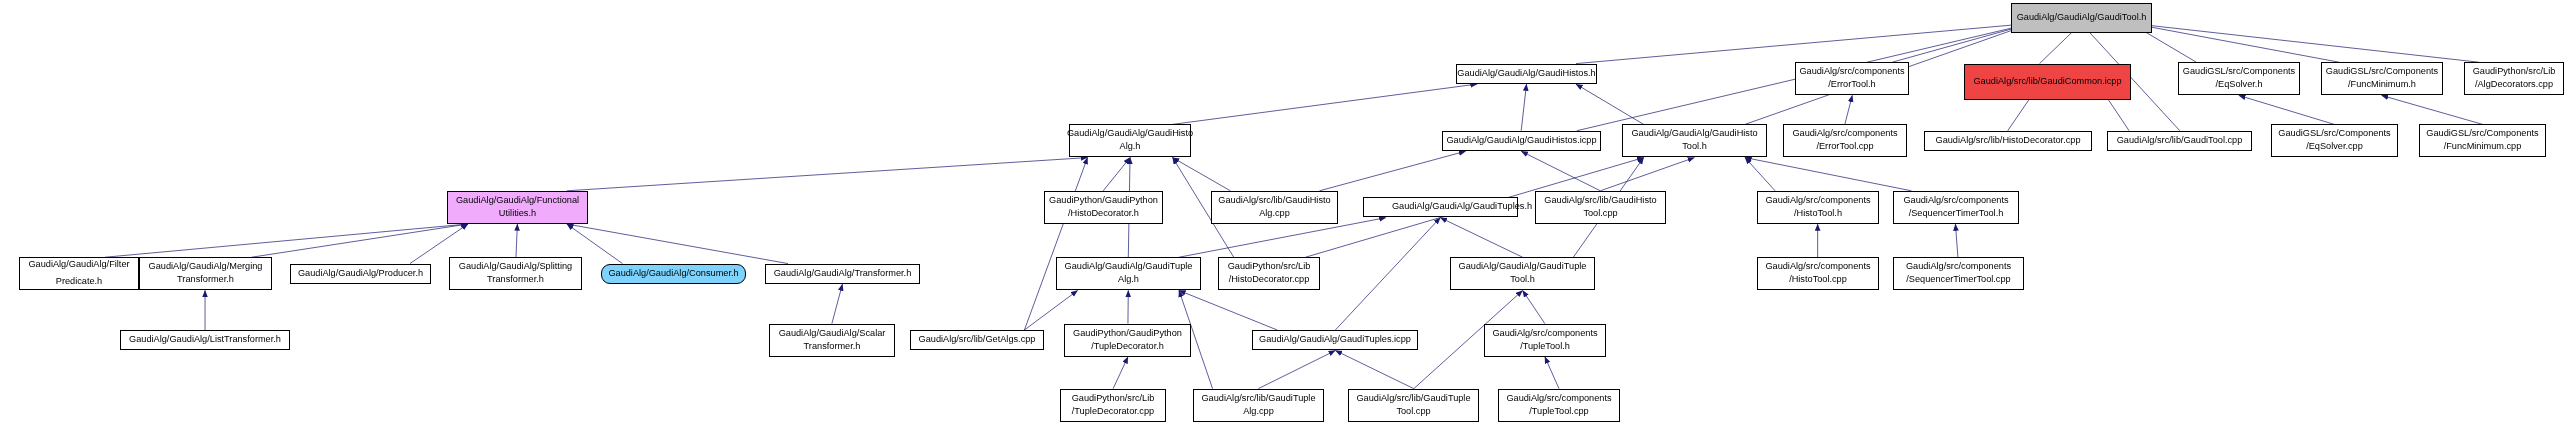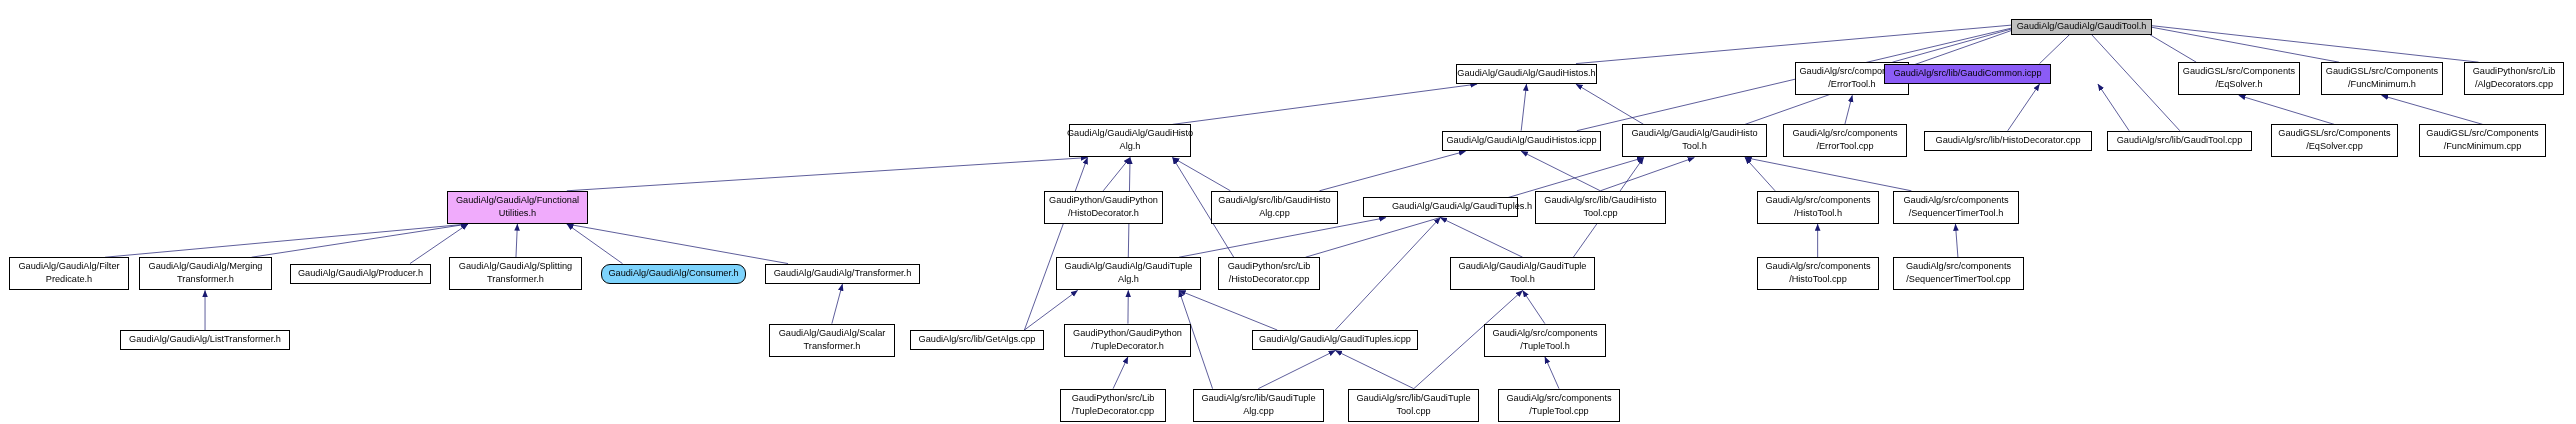--- a/index.html
+++ b/index.html
@@ -106,31 +106,31 @@
         <line x1="1889.5" y1="467" x2="2038" y2="308" stroke="#191970" stroke-width="1" marker-end="url(#arrowhead)"></line>
         <line x1="1780.5" y1="550" x2="1889.5" y2="496" stroke="#191970" stroke-width="1" marker-end="url(#arrowhead)"></line>
         <line x1="2000.5" y1="550" x2="1889.5" y2="496" stroke="#191970" stroke-width="1" marker-end="url(#arrowhead)"></line>
         <line x1="2186" y1="458" x2="2154.5" y2="411" stroke="#191970" stroke-width="1" marker-end="url(#arrowhead)"></line>
         <line x1="2000.5" y1="550" x2="2154.5" y2="411" stroke="#191970" stroke-width="1" marker-end="url(#arrowhead)"></line>
         <line x1="1575" y1="550" x2="1596" y2="505" stroke="#191970" stroke-width="1" marker-end="url(#arrowhead)"></line>
         <line x1="2206" y1="550" x2="2186" y2="505" stroke="#191970" stroke-width="1" marker-end="url(#arrowhead)"></line>
       </g>
   </svg>
   <div id="nodes-layer">
-      <div class="graph-node root" style="left: 2011px; top: 2.8px; width: 141px; height: 16px; border-color: rgb(0, 0, 0); background: rgb(191, 191, 191); color: rgb(0, 0, 0); margin-top: 16px;">
+      <div class="graph-node root" style="left: 2011px; top: 2.8px; width: 141px; height: 30px; border-color: rgb(0, 0, 0); background: rgb(191, 191, 191); color: rgb(0, 0, 0);">
         <span class="node-line">GaudiAlg/GaudiAlg/GaudiTool.h</span>
       </div>
       <div class="graph-node" style="left: 1456px; top: 64px; width: 141px; height: 20px; border-color: rgb(0, 0, 0); background: rgb(255, 255, 255); color: rgb(0, 0, 0);">
         <span class="node-line">GaudiAlg/GaudiAlg/GaudiHistos.h</span>
       </div>
       <div class="graph-node" style="left: 1795px; top: 62px; width: 114px; height: 32.5px; border-color: rgb(0, 0, 0); background: rgb(255, 255, 255); color: rgb(0, 0, 0);">
         <span class="node-line">GaudiAlg/src/components</span>
         <span class="node-line">/ErrorTool.h</span>
       </div>
-      <div class="graph-node" style="left: 1884px; top: 64px; width: 167px; height: 20px; border-color: rgb(0, 0, 0); background: #8b5cf6; color: rgb(0, 0, 0);">
+      <div class="graph-node" style="left: 1964px; top: 64px; width: 167px; height: 36px; border-color: rgb(0, 0, 0); background: #ef4444; color: rgb(0, 0, 0);">
         <span class="node-line">GaudiAlg/src/lib/GaudiCommon.icpp</span>
       </div>
       <div class="graph-node" style="left: 2178px; top: 62px; width: 122px; height: 32.5px; border-color: rgb(0, 0, 0); background: rgb(255, 255, 255); color: rgb(0, 0, 0);">
         <span class="node-line">GaudiGSL/src/Components</span>
         <span class="node-line">/EqSolver.h</span>
       </div>
       <div class="graph-node" style="left: 2321px; top: 62px; width: 122px; height: 32.5px; border-color: rgb(0, 0, 0); background: rgb(255, 255, 255); color: rgb(0, 0, 0);">
         <span class="node-line">GaudiGSL/src/Components</span>
         <span class="node-line">/FuncMinimum.h</span>
       </div>
@@ -187,21 +187,21 @@
         <span class="node-line">Tool.cpp</span>
       </div>
       <div class="graph-node" style="left: 1757px; top: 191px; width: 122px; height: 32.5px; border-color: rgb(0, 0, 0); background: rgb(255, 255, 255); color: rgb(0, 0, 0);">
         <span class="node-line">GaudiAlg/src/components</span>
         <span class="node-line">/HistoTool.h</span>
       </div>
       <div class="graph-node" style="left: 1893px; top: 191px; width: 126px; height: 32.5px; border-color: rgb(0, 0, 0); background: rgb(255, 255, 255); color: rgb(0, 0, 0);">
         <span class="node-line">GaudiAlg/src/components</span>
         <span class="node-line">/SequencerTimerTool.h</span>
       </div>
-      <div class="graph-node" style="left: 9px; top: 257px; width: 120px; height: 32.5px; border-color: rgb(0, 0, 0); background: rgb(255, 255, 255); color: rgb(0, 0, 0);">
+      <div class="graph-node" style="left: 19px; top: 257px; width: 120px; height: 32.5px; border-color: rgb(0, 0, 0); background: rgb(255, 255, 255); color: rgb(0, 0, 0); justify-content: space-between;">
         <span class="node-line">GaudiAlg/GaudiAlg/Filter</span>
         <span class="node-line">Predicate.h</span>
       </div>
       <div class="graph-node" style="left: 139px; top: 257px; width: 133px; height: 32.5px; border-color: rgb(0, 0, 0); background: rgb(255, 255, 255); color: rgb(0, 0, 0);">
         <span class="node-line">GaudiAlg/GaudiAlg/Merging</span>
         <span class="node-line">Transformer.h</span>
       </div>
       <div class="graph-node" style="left: 290px; top: 264px; width: 141px; height: 20px; border-color: rgb(0, 0, 0); background: rgb(255, 255, 255); color: rgb(0, 0, 0);">
         <span class="node-line">GaudiAlg/GaudiAlg/Producer.h</span>
       </div>

